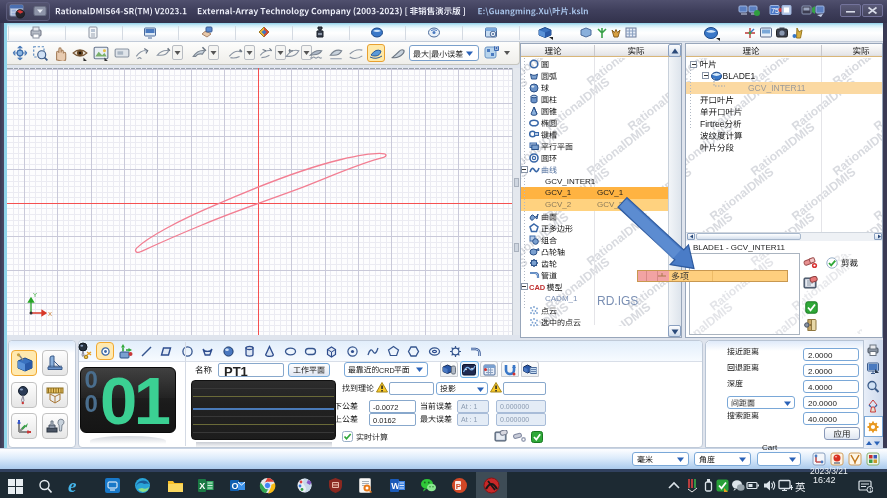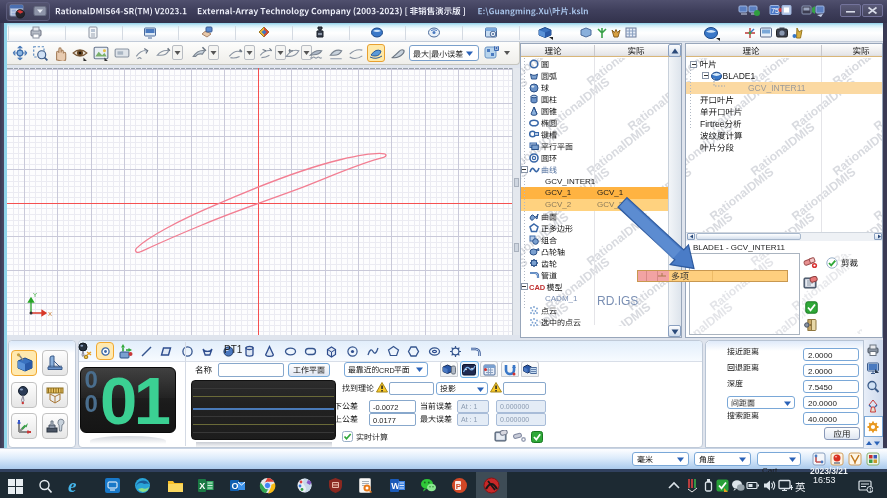--- a/index.html
+++ b/index.html
@@ -687,21 +687,21 @@
 <div class="abs" style="left:706px;top:341px;width:176px;height:10px;background:linear-gradient(#dfeafa,#ffffff);border-radius:5px 0 0 0;"></div>
 <div class="abs" style="left:727px;top:396px;width:68px;height:13px;background:#fff;border:1px solid #7aa8d8;border-radius:3px;"></div>
 <svg class="abs" style="left:783px;top:400px" width="9" height="7">
     <path d="M1 1.5 h7 l-3.5 4.5z" fill="#2a62b8"></path>
   </svg>
 <div class="abs" style="left:803px;top:348px;width:56px;height:13px;background:#fff;border:1px solid #7aa8d8;border-radius:3px;"></div>
 <div class="lat" style="left:808px;top:350.5px;font-size:8px;color:#1a1a1a;font-weight:normal;">2.0000</div>
 <div class="abs" style="left:803px;top:364px;width:56px;height:13px;background:#fff;border:1px solid #7aa8d8;border-radius:3px;"></div>
 <div class="lat" style="left:808px;top:366.5px;font-size:8px;color:#1a1a1a;font-weight:normal;">2.0000</div>
 <div class="abs" style="left:803px;top:380px;width:56px;height:13px;background:#fff;border:1px solid #7aa8d8;border-radius:3px;"></div>
-<div class="lat" style="left:808px;top:382.5px;font-size:8px;color:#1a1a1a;font-weight:normal;">7.5450</div>
+<div class="lat" style="left:808px;top:382.5px;font-size:8px;color:#1a1a1a;font-weight:normal;">4.0000</div>
 <div class="abs" style="left:803px;top:396px;width:56px;height:13px;background:#fff;border:1px solid #7aa8d8;border-radius:3px;"></div>
 <div class="lat" style="left:808px;top:398.5px;font-size:8px;color:#1a1a1a;font-weight:normal;">20.0000</div>
 <div class="abs" style="left:803px;top:412px;width:56px;height:13px;background:#fff;border:1px solid #7aa8d8;border-radius:3px;"></div>
 <div class="lat" style="left:808px;top:414.5px;font-size:8px;color:#1a1a1a;font-weight:normal;">40.0000</div>
 <div class="abs" style="left:824px;top:427px;width:36px;height:13px;background:linear-gradient(#fefefe,#dfe6f2);border:1px solid #8898b8;border-radius:3px;"></div>
 <div class="abs" style="left:863px;top:340px;width:20px;height:108px;background:linear-gradient(90deg,#e8eef8,#cdd9ec);border-left:1px solid #b8c4d4;"></div>
 <svg class="abs" style="left:866px;top:343px" width="14" height="14" viewBox="0 0 14 14">
     <rect x="2" y="5" width="10" height="5" rx="1" fill="#8a94a2" stroke="#4a5462"></rect>
     <rect x="4" y="2" width="6" height="4" fill="#e8eaee" stroke="#6a7480"></rect>
     <rect x="4" y="8.5" width="6" height="4" fill="#fdfdfd" stroke="#6a7480"></rect>
@@ -862,21 +862,21 @@
     <path d="M2 4 h4.5 a4 4 0 0 1 4 4 v3" fill="none" stroke="#b8d0ec" stroke-width="1"></path>
   </svg>
 <div class="abs" style="left:80px;top:367px;width:96px;height:66px;background:linear-gradient(#2e2e2e,#1b1b1b 55%,#151515);border-radius:6px;border:1px solid #0a0a0a;"></div>
 <div class="abs" style="left:81px;top:368px;width:94px;height:30px;background:linear-gradient(rgba(255,255,255,0.09),rgba(255,255,255,0.02));border-radius:6px 6px 0 0;"></div>
 <div class="lat" style="left:84.5px;top:368px;font-size:24px;color:#4a6e8e;font-weight:bold;line-height:1;">0</div>
 <div class="lat" style="left:84.5px;top:392px;font-size:24px;color:#4a6e8e;font-weight:bold;line-height:1;">0</div>
 <div class="lat" style="left:100px;top:368px;font-size:67px;color:#3bd093;font-weight:bold;letter-spacing:-3.5px;line-height:0.97;">01</div>
 <div class="abs" style="left:90px;top:436px;width:76px;height:8px;background:linear-gradient(#c8ccd4,rgba(230,232,238,0));border-radius:50%/60% 60% 0 0;opacity:0.8;"></div>
 <div class="abs" style="left:184.5px;top:342px;width:1px;height:104px;background:#d4dae4;"></div>
 <div class="abs" style="left:218px;top:363px;width:66px;height:13.5px;background:#fff;border:1px solid #88a8cc;border-radius:2px;"></div>
-<div class="lat" style="left:224px;top:344px;font-size:10px;color:#222;font-weight:normal;">PT1</div>
+<div class="lat" style="left:224px;top:364px;font-size:13px;color:#222;font-weight:bold;">PT1</div>
 <div class="abs" style="left:288px;top:363px;width:42px;height:13.5px;background:linear-gradient(#fefefe,#dfe6f2);border:1px solid #74a8d8;border-radius:3px;"></div>
 <div class="abs" style="left:344px;top:362px;width:84px;height:14.5px;background:#fff;border:1px solid #7aa8d8;border-radius:3px;"></div>
 <div class="lat" style="left:379px;top:365.5px;font-size:7.2px;color:#1a1a1a;font-weight:normal;">CRD</div>
 <svg class="abs" style="left:415px;top:366px" width="9" height="7">
     <path d="M1 1.5 h7 l-3.5 4.5z" fill="#2a62b8"></path>
   </svg>
 <div class="abs" style="left:440px;top:361px;width:18px;height:16px;background:linear-gradient(#fdfdfd,#eef0f2);border:1px solid #c8ccd2;border-radius:3px 3px 0 0;"></div>
 <svg class="abs" style="left:442px;top:363px" width="14" height="14" viewBox="0 0 14 14">
     <path d="M1 4 l4.5-2 4.5 2 v4.5 l-4.5 2 -4.5-2z" fill="#2a58a8" stroke="#142c58"></path>
     <path d="M1 4 l4.5 2 v4.5 l-4.5-2z" fill="#4a78c0"></path>
@@ -933,21 +933,21 @@
     <rect x="5.3" y="8" width="1.5" height="1.5" fill="#222"></rect>
   </svg>
 <div class="abs" style="left:503px;top:382px;width:43px;height:12.5px;background:#fff;border:1px solid #88a8cc;border-radius:2px;"></div>
 <div class="abs" style="left:369px;top:400.0px;width:47px;height:12.5px;background:#fff;border:1px solid #88a8cc;border-radius:2px;"></div>
 <div class="lat" style="left:373px;top:402.5px;font-size:7.5px;color:#222;font-weight:normal;">-0.0072</div>
 <div class="abs" style="left:457px;top:400.0px;width:32px;height:12.5px;background:#e4ecf6;border:1px solid #a8bcd8;border-radius:2px;"></div>
 <div class="lat" style="left:461px;top:402.7px;font-size:7px;color:#8a9ab0;font-weight:normal;">At : 1</div>
 <div class="abs" style="left:496px;top:400.0px;width:50px;height:12.5px;background:#e4ecf6;border:1px solid #a8bcd8;border-radius:2px;"></div>
 <div class="lat" style="left:500px;top:402.7px;font-size:7px;color:#8a9ab0;font-weight:normal;">0.000000</div>
 <div class="abs" style="left:369px;top:413.0px;width:47px;height:12.5px;background:#fff;border:1px solid #88a8cc;border-radius:2px;"></div>
-<div class="lat" style="left:373px;top:415.5px;font-size:7.5px;color:#222;font-weight:normal;">0.0177</div>
+<div class="lat" style="left:373px;top:415.5px;font-size:7.5px;color:#222;font-weight:normal;">0.0162</div>
 <div class="abs" style="left:457px;top:413.0px;width:32px;height:12.5px;background:#e4ecf6;border:1px solid #a8bcd8;border-radius:2px;"></div>
 <div class="lat" style="left:461px;top:415.7px;font-size:7px;color:#8a9ab0;font-weight:normal;">At : 1</div>
 <div class="abs" style="left:496px;top:413.0px;width:50px;height:12.5px;background:#e4ecf6;border:1px solid #a8bcd8;border-radius:2px;"></div>
 <div class="lat" style="left:500px;top:415.7px;font-size:7px;color:#8a9ab0;font-weight:normal;">0.000000</div>
 <svg class="abs" style="left:342px;top:431px" width="11" height="11">
     <rect x="0.5" y="0.5" width="10" height="10" rx="2" fill="#fff" stroke="#9ab0c8"></rect>
     <path d="M2.5 5.5 l2 2.2 L8.7 3" stroke="#2fa838" stroke-width="1.7" fill="none"></path>
   </svg>
 <svg class="abs" style="left:494px;top:430px" width="14" height="13" viewBox="0 0 14 13">
     <rect x="1" y="2" width="11" height="9" rx="1" fill="#8a98b0" stroke="#4a5868"></rect>
@@ -967,21 +967,21 @@
 <div class="abs" style="left:0px;top:469px;width:887px;height:3px;background:#31415f;"></div>
 <div class="abs" style="left:632px;top:452px;width:57px;height:14px;background:#fff;border:1px solid #7aa8d8;border-radius:3px;"></div>
 <svg class="abs" style="left:676px;top:456px" width="9" height="7">
     <path d="M1 1.5 h7 l-3.5 4.5z" fill="#2a62b8"></path>
   </svg>
 <div class="abs" style="left:694px;top:452px;width:57px;height:14px;background:#fff;border:1px solid #7aa8d8;border-radius:3px;"></div>
 <svg class="abs" style="left:738px;top:456px" width="9" height="7">
     <path d="M1 1.5 h7 l-3.5 4.5z" fill="#2a62b8"></path>
   </svg>
 <div class="abs" style="left:757px;top:452px;width:44px;height:14px;background:#fff;border:1px solid #7aa8d8;border-radius:3px;"></div>
-<div class="lat" style="left:762px;top:466px;font-size:8px;color:#1a1a1a;font-weight:normal;">Cart</div>
+<div class="lat" style="left:762px;top:443px;font-size:8px;color:#1a1a1a;font-weight:normal;">Cart</div>
 <svg class="abs" style="left:788px;top:456px" width="9" height="7">
     <path d="M1 1.5 h7 l-3.5 4.5z" fill="#2a62b8"></path>
   </svg>
 <svg class="abs" style="left:812px;top:452px" width="14" height="14" viewBox="0 0 14 14">
     <rect x="1" y="1" width="12" height="12" rx="2" fill="#f4f6fa" stroke="#8aa0c0"></rect>
     <path d="M4 10 V4 M4 10 H10" stroke="#c05050" stroke-width="1.6"></path>
     <circle cx="4" cy="4" r="1.4" fill="#4a7ac0"></circle>
     <circle cx="10" cy="10" r="1.4" fill="#4a7ac0"></circle>
   </svg>
 <svg class="abs" style="left:830px;top:452px" width="14" height="14" viewBox="0 0 14 14">
@@ -1126,22 +1126,22 @@
   </svg>
 <svg class="abs" style="left:762px;top:479px" width="14" height="13" viewBox="0 0 14 13">
     <path d="M2 4.5 h2.5 L8 1.5 v10 L4.5 8.5 H2z" fill="#dce4ea"></path>
     <path d="M9.5 4 a3.5 3.5 0 0 1 0 5 M11 2.5 a5.5 5.5 0 0 1 0 8" stroke="#dce4ea" fill="none" stroke-width="1.1"></path>
   </svg>
 <svg class="abs" style="left:778px;top:479px" width="15" height="13" viewBox="0 0 15 13">
     <rect x="1" y="1.5" width="11" height="8" rx="1" fill="none" stroke="#dce4ea" stroke-width="1.3"></rect>
     <path d="M4 11.5 h5 M6.5 9.5 v2" stroke="#dce4ea" stroke-width="1.2"></path>
     <path d="M13.5 6 v5 M11.5 8.5 h4" stroke="#dce4ea" stroke-width="1.1"></path>
   </svg>
-<div class="lat" style="left:813px;top:474.5px;font-size:9px;color:#eef2f6;font-weight:normal;">16:53</div>
-<div class="lat" style="left:810px;top:466px;font-size:8.5px;color:#eef2f6;font-weight:bold;text-align:center;">2023/3/21</div>
+<div class="lat" style="left:813px;top:474.5px;font-size:9px;color:#eef2f6;font-weight:normal;">16:42</div>
+<div class="lat" style="left:810px;top:466px;font-size:8.5px;color:#eef2f6;font-weight:normal;text-align:center;">2023/3/21</div>
 <svg class="abs" style="left:858px;top:479px" width="15" height="14" viewBox="0 0 15 14">
     <rect x="1" y="2" width="12" height="9" rx="1" fill="none" stroke="#dce4ea" stroke-width="1.2"></rect>
     <path d="M3 5 h8 M3 7.5 h5" stroke="#dce4ea"></path>
     <circle cx="12" cy="10.5" r="3" fill="#1d2a33" stroke="#dce4ea"></circle>
     <text x="10.9" y="12.8" font-size="6" fill="#dce4ea" font-family="Liberation Sans">1</text>
   </svg>
 <svg class="abs" style="left:0;top:0;z-index:30;pointer-events:none" width="887" height="498" viewBox="0 0 887 498">
     <path d="M415.0 51.9H419.0V52.5H415.0ZM415.0 51.0H419.0V51.5H415.0ZM414.4 50.5V52.9H419.6V50.5ZM416.2 53.9V54.4H414.7V53.9ZM413.4 56.7 413.4 57.2 416.2 56.9V57.6H416.7V56.8L417.2 56.7V56.2L416.7 56.3V53.9H420.6V53.4H413.4V53.9H414.2V56.6ZM417.1 54.4V54.9H417.5L417.4 54.9C417.6 55.5 417.9 56.0 418.4 56.4C417.9 56.8 417.4 57.0 416.9 57.2C417.0 57.3 417.2 57.5 417.2 57.6C417.8 57.4 418.3 57.2 418.8 56.8C419.2 57.2 419.7 57.4 420.4 57.6C420.4 57.5 420.6 57.3 420.7 57.1C420.1 57.0 419.6 56.8 419.2 56.4C419.7 55.9 420.1 55.3 420.4 54.5L420.0 54.3L419.9 54.4ZM417.9 54.9H419.7C419.4 55.3 419.1 55.7 418.8 56.1C418.4 55.7 418.1 55.3 417.9 54.9ZM416.2 54.8V55.4H414.7V54.8ZM416.2 55.9V56.4L414.7 56.5V55.9Z M424.7 50.3C424.7 50.9 424.7 51.7 424.6 52.6H421.5V53.2H424.5C424.1 54.7 423.3 56.3 421.3 57.1C421.5 57.3 421.7 57.5 421.8 57.6C423.8 56.7 424.6 55.2 425.0 53.6C425.6 55.5 426.7 56.9 428.2 57.6C428.3 57.4 428.5 57.2 428.7 57.1C427.1 56.4 426.1 55.0 425.5 53.2H428.5V52.6H425.2C425.3 51.7 425.3 50.9 425.3 50.3Z M429.8 59.2H430.3V50.3H429.8Z M433.1 51.9H437.2V52.5H433.1ZM433.1 51.0H437.2V51.5H433.1ZM432.6 50.5V52.9H437.8V50.5ZM434.3 53.9V54.4H432.9V53.9ZM431.5 56.7 431.6 57.2 434.3 56.9V57.6H434.9V56.8L435.3 56.7V56.2L434.9 56.3V53.9H438.8V53.4H431.6V53.9H432.3V56.6ZM435.2 54.4V54.9H435.7L435.5 54.9C435.8 55.5 436.1 56.0 436.5 56.4C436.1 56.8 435.6 57.0 435.1 57.2C435.2 57.3 435.3 57.5 435.4 57.6C435.9 57.4 436.5 57.2 436.9 56.8C437.4 57.2 437.9 57.4 438.5 57.6C438.6 57.5 438.7 57.3 438.9 57.1C438.3 57.0 437.8 56.8 437.3 56.4C437.9 55.9 438.3 55.3 438.5 54.5L438.2 54.3L438.1 54.4ZM436.1 54.9H437.8C437.6 55.3 437.3 55.7 436.9 56.1C436.6 55.7 436.3 55.3 436.1 54.9ZM434.3 54.8V55.4H432.9V54.8ZM434.3 55.9V56.4L432.9 56.5V55.9Z M442.9 50.4V56.8C442.9 57.0 442.8 57.0 442.6 57.0C442.5 57.0 441.9 57.0 441.3 57.0C441.4 57.2 441.5 57.5 441.6 57.6C442.3 57.6 442.8 57.6 443.1 57.5C443.4 57.4 443.5 57.2 443.5 56.8V50.4ZM444.8 52.4C445.5 53.6 446.1 55.1 446.3 56.0L447.0 55.8C446.8 54.8 446.1 53.3 445.4 52.2ZM440.8 52.3C440.6 53.3 440.1 54.7 439.4 55.6C439.6 55.6 439.8 55.8 440.0 55.9C440.7 55.0 441.2 53.6 441.4 52.4Z M451.1 51.2H453.7V52.3H451.1ZM450.6 50.7V52.8H454.3V50.7ZM448.0 50.9C448.4 51.2 448.9 51.8 449.2 52.1L449.6 51.7C449.4 51.4 448.8 50.8 448.4 50.5ZM450.1 55.0V55.5H451.9C451.6 56.3 451.1 56.8 449.9 57.2C450.0 57.3 450.1 57.5 450.2 57.6C451.4 57.3 452.0 56.7 452.4 55.9C452.8 56.7 453.5 57.4 454.5 57.7C454.6 57.5 454.8 57.3 454.9 57.2C453.9 56.9 453.2 56.3 452.8 55.5H454.8V55.0H452.6C452.6 54.7 452.7 54.4 452.7 54.1H454.5V53.5H450.4V54.1H452.1C452.1 54.4 452.1 54.7 452.0 55.0ZM448.7 57.4C448.8 57.3 449.0 57.1 450.3 56.2C450.2 56.1 450.1 55.9 450.1 55.7L449.2 56.3V52.8H447.5V53.4H448.6V56.3C448.6 56.6 448.5 56.8 448.4 56.8C448.5 57.0 448.6 57.3 448.7 57.4Z M460.7 50.3C460.6 50.6 460.3 51.0 460.1 51.3H458.3C458.1 51.0 457.9 50.6 457.6 50.3L457.1 50.5C457.3 50.8 457.5 51.1 457.6 51.3H456.0V51.9H458.7C458.6 52.1 458.6 52.4 458.5 52.6H456.4V53.1H458.4C458.3 53.4 458.2 53.6 458.1 53.8H455.6V54.4H457.8C457.2 55.3 456.5 56.1 455.5 56.6C455.6 56.7 455.8 57.0 455.9 57.1C456.8 56.6 457.4 56.0 458.0 55.2V55.6H459.6V56.7H456.9V57.3H462.7V56.7H460.2V55.6H462.1V55.0H458.1C458.2 54.8 458.4 54.6 458.5 54.4H462.7V53.8H458.7C458.8 53.6 458.9 53.4 459.0 53.1H462.0V52.6H459.2C459.2 52.4 459.3 52.1 459.3 51.9H462.4V51.3H460.8C461.0 51.1 461.2 50.8 461.4 50.5Z" fill="#222"></path>
     <path d="M548.5 49.4H549.8V50.5H548.5ZM550.4 49.4H551.7V50.5H550.4ZM548.5 47.8H549.8V48.9H548.5ZM550.4 47.8H551.7V48.9H550.4ZM547.2 53.8V54.4H552.7V53.8H550.5V52.6H552.4V52.1H550.5V51.1H552.3V47.3H548.0V51.1H549.8V52.1H547.9V52.6H549.8V53.8ZM544.8 53.1 545.0 53.8C545.7 53.5 546.7 53.2 547.6 52.9L547.5 52.3L546.6 52.6V50.5H547.4V49.9H546.6V48.0H547.5V47.4H544.9V48.0H545.9V49.9H545.0V50.5H545.9V52.8C545.5 52.9 545.1 53.1 544.8 53.1Z M553.9 47.5C554.4 47.9 555.1 48.5 555.4 48.9L555.8 48.4C555.5 48.0 554.8 47.4 554.3 47.0ZM558.3 46.8C557.9 47.9 557.0 49.1 555.7 50.0C555.8 50.1 556.0 50.3 556.1 50.5C557.2 49.7 558.0 48.8 558.5 47.9C559.1 48.8 560.0 49.8 560.9 50.4C561.0 50.2 561.2 50.0 561.3 49.9C560.4 49.4 559.4 48.3 558.8 47.3L559.0 47.0ZM559.9 50.4C559.2 50.8 558.3 51.3 557.5 51.7V50.0H556.9V53.5C556.9 54.2 557.2 54.5 558.1 54.5C558.3 54.5 559.6 54.5 559.9 54.5C560.7 54.5 560.9 54.1 560.9 52.9C560.8 52.9 560.5 52.8 560.4 52.7C560.3 53.7 560.2 53.9 559.8 53.9C559.5 53.9 558.4 53.9 558.1 53.9C557.6 53.9 557.5 53.8 557.5 53.5V52.4C558.4 52.0 559.5 51.4 560.3 50.9ZM554.6 54.5V54.5C554.7 54.3 555.0 54.1 556.4 53.0C556.3 52.9 556.2 52.6 556.1 52.5L555.3 53.1V49.5H553.3V50.1H554.7V53.2C554.7 53.6 554.4 53.9 554.3 54.1C554.4 54.1 554.5 54.4 554.6 54.5Z" fill="#1a1a1a"></path>
     <path d="M632.1 53.1C633.2 53.5 634.3 54.1 635.0 54.6L635.4 54.1C634.7 53.6 633.5 53.0 632.4 52.6ZM629.5 49.3C630.0 49.5 630.5 50.0 630.8 50.3L631.2 49.8C630.9 49.5 630.4 49.1 629.9 48.9ZM628.7 50.6C629.2 50.9 629.7 51.3 630.0 51.6L630.4 51.1C630.1 50.8 629.5 50.4 629.1 50.2ZM628.3 47.8V49.6H628.9V48.4H634.6V49.6H635.3V47.8H632.3C632.2 47.5 632.0 47.1 631.8 46.8L631.1 47.0C631.3 47.3 631.5 47.6 631.6 47.8ZM628.1 51.8V52.4H631.2C630.7 53.2 629.8 53.8 628.2 54.1C628.3 54.2 628.5 54.5 628.6 54.7C630.5 54.2 631.4 53.5 631.9 52.4H635.4V51.8H632.1C632.3 51.0 632.4 50.0 632.4 48.8H631.8C631.7 50.1 631.7 51.0 631.4 51.8Z M639.9 47.5V48.1H643.6V47.5ZM642.6 51.2C643.0 52.1 643.4 53.2 643.5 53.9L644.1 53.7C644.0 53.0 643.5 51.9 643.1 51.1ZM640.1 51.1C639.9 52.0 639.5 52.9 639.1 53.5C639.2 53.6 639.5 53.8 639.6 53.8C640.0 53.2 640.5 52.2 640.7 51.2ZM636.7 47.2V54.7H637.3V47.8H638.6C638.4 48.4 638.1 49.1 637.9 49.7C638.5 50.4 638.7 51.0 638.7 51.5C638.7 51.7 638.6 52.0 638.5 52.0C638.4 52.1 638.3 52.1 638.2 52.1C638.1 52.1 637.9 52.1 637.7 52.1C637.8 52.3 637.9 52.5 637.9 52.7C638.1 52.7 638.3 52.7 638.5 52.7C638.7 52.6 638.8 52.6 638.9 52.5C639.2 52.3 639.3 52.0 639.3 51.5C639.3 51.0 639.1 50.4 638.5 49.7C638.8 49.0 639.1 48.1 639.4 47.4L638.9 47.2L638.8 47.2ZM639.6 49.5V50.1H641.4V53.9C641.4 54.0 641.3 54.0 641.2 54.0C641.1 54.0 640.7 54.0 640.3 54.0C640.4 54.2 640.4 54.5 640.5 54.7C641.1 54.7 641.4 54.6 641.7 54.5C642.0 54.4 642.0 54.2 642.0 53.9V50.1H644.1V49.5Z" fill="#1a1a1a"></path>

